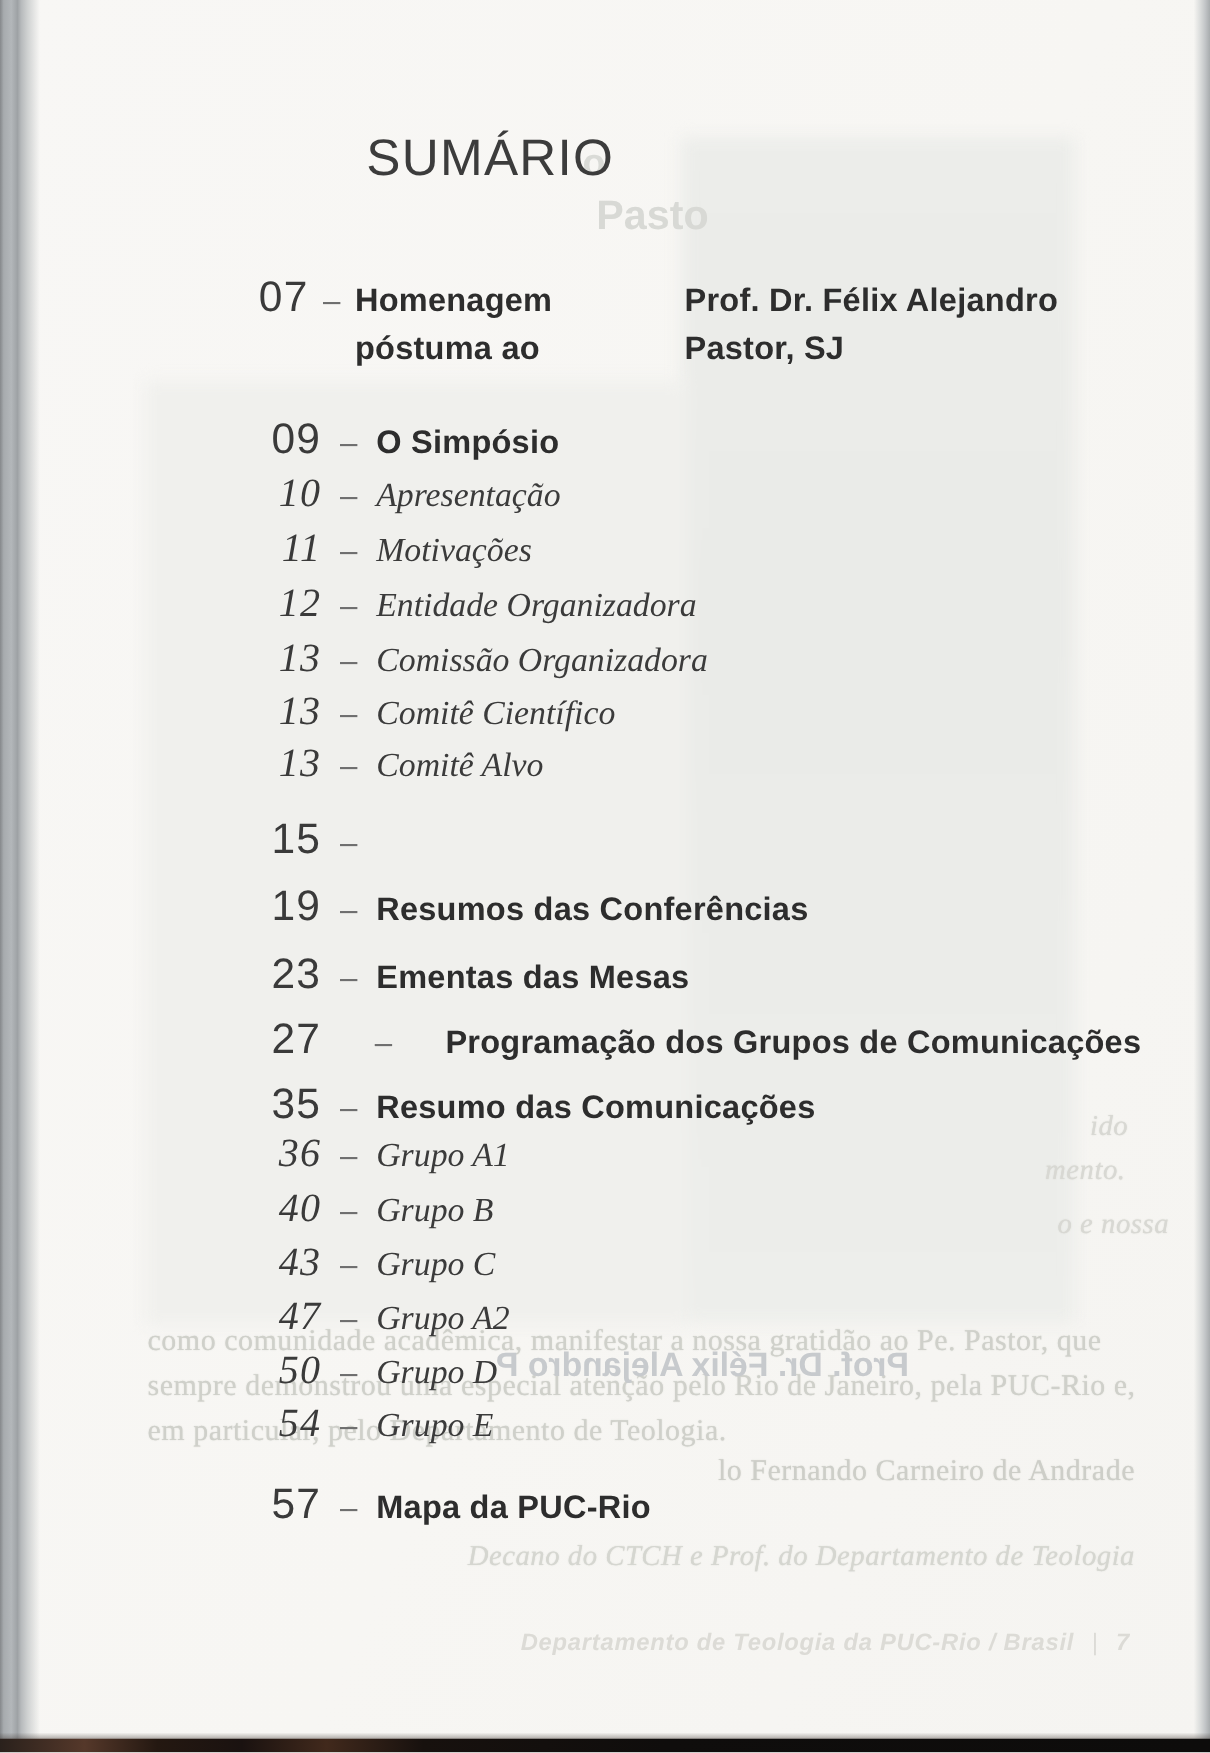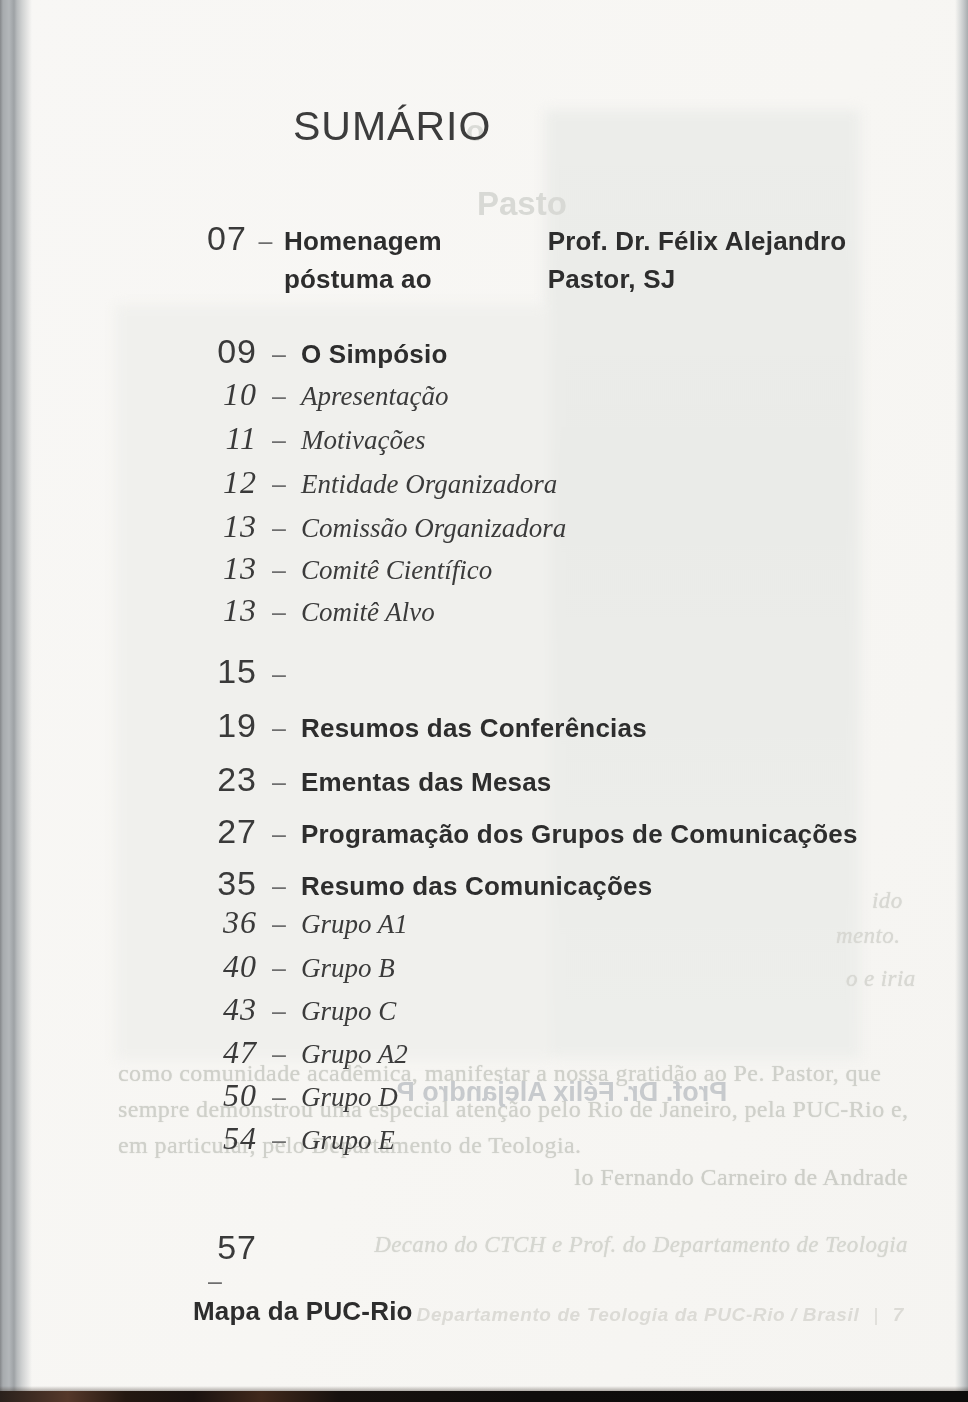--- a/index.html
+++ b/index.html
@@ -48,25 +48,25 @@
 <body>
 
 <div id="scan-page">
 
   <div class="ghost-blocks">
     <div class="ghost-rect-a"></div>
     <div class="ghost-rect-b"></div>
   </div>
 
   <div class="bleed bleed-bold-sans" style="left:466px;top:114px;font-size:30px;color:#dadbd7;">o</div>
-  <div class="bleed bleed-bold-sans" style="left:477px;top:153px;font-size:33px;color:#d8d9d5;margin-top:32px;">Pasto</div>
+  <div class="bleed bleed-bold-sans" style="left:477px;top:153px;font-size:33px;color:#d8d9d5;">Pasto</div>
 
   <div class="bleed bleed-serif bleed-italic" style="left:872px;top:888px;font-size:23px;color:#d8d8d3;">ido</div>
   <div class="bleed bleed-serif bleed-italic" style="left:836px;top:923px;font-size:23px;color:#d8d8d3;">mento.</div>
-  <div class="bleed bleed-serif bleed-italic" style="left:846px;top:966px;font-size:23px;color:#d8d8d3;">o e iria</div>
+  <div class="bleed bleed-serif bleed-italic" style="left:846px;top:966px;font-size:23px;color:#d8d8d3;">o e nossa</div>
 
   <div class="bleed bleed-serif" style="left:118px;top:1096px;">sempre demonstrou uma especial atenção pelo Rio de Janeiro, pela PUC-Rio e,</div>
   <div class="bleed bleed-serif" style="left:118px;top:1060px;">como comunidade acadêmica, manifestar a nossa gratidão ao Pe. Pastor, que</div>
   <div class="bleed bleed-serif" style="left:118px;top:1132px;">em particular, pelo Departamento de Teologia.</div>
 
   <div class="bleed bleed-bold-sans mirrored" style="left:388px;top:1077px;width:348px;text-align:center;font-size:27px;color:#c7cacd;">Prof. Dr. Félix Alejandro P</div>
 
   <div class="bleed bleed-serif" style="right:60px;top:1164px;font-size:24px;color:#cdcec8;">lo Fernando Carneiro de Andrade</div>
   <div class="bleed bleed-serif bleed-italic" style="right:60px;top:1232px;font-size:23px;color:#d5d6d0;">Decano do CTCH e Prof. do Departamento de Teologia</div>
 
@@ -133,21 +133,21 @@
     <span class="dash">–</span>
     <span class="label">Resumos das Conferências</span>
   </div>
 
   <div class="toc-row main" style="top:760px;">
     <span class="num">23</span>
     <span class="dash">–</span>
     <span class="label">Ementas das Mesas</span>
   </div>
 
-  <div class="toc-row main" style="top:812px;">
+  <div class="toc-row main" style="top:812px;justify-content:space-between;">
     <span class="num">27</span>
     <span class="dash">–</span>
     <span class="label">Programação dos Grupos de Comunicações</span>
   </div>
 
   <div class="toc-row main" style="top:864px;">
     <span class="num">35</span>
     <span class="dash">–</span>
     <span class="label">Resumo das Comunicações</span>
   </div>
@@ -181,21 +181,21 @@
     <span class="dash">–</span>
     <span class="label">Grupo D</span>
   </div>
 
   <div class="toc-row sub" style="top:1120px;">
     <span class="num">54</span>
     <span class="dash">–</span>
     <span class="label">Grupo E</span>
   </div>
 
-  <div class="toc-row main" style="top:1228px;flex-direction:column;">
+  <div class="toc-row main" style="top:1184px;">
     <span class="num">57</span>
     <span class="dash">–</span>
     <span class="label">Mapa da PUC-Rio</span>
   </div>
 
   <div class="footer">
     <span>Departamento de Teologia da PUC-Rio / Brasil</span>
     <span class="sep">|</span>
     <span>7</span>
   </div>

